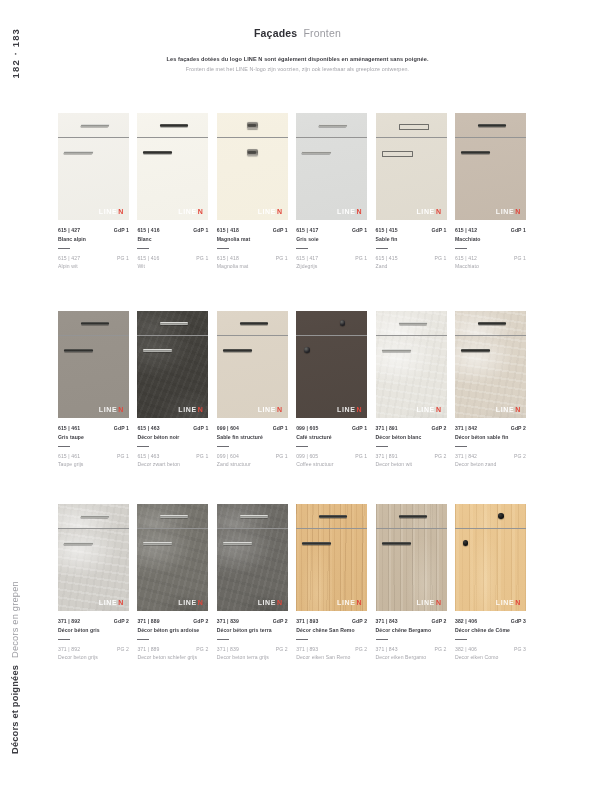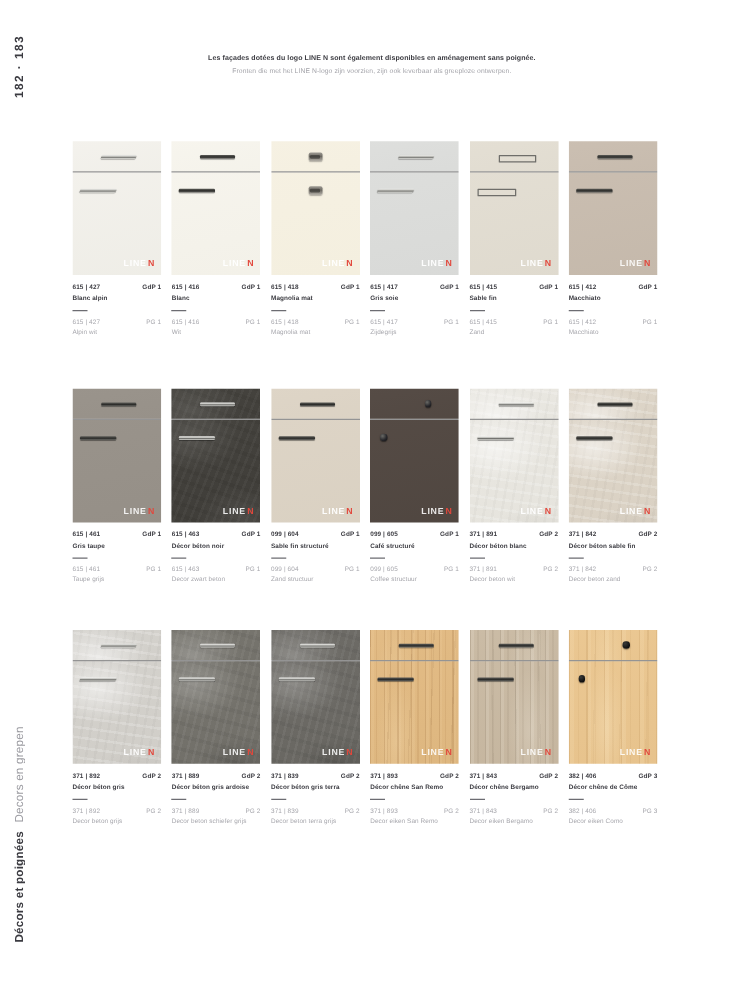--- a/index.html
+++ b/index.html
@@ -117,20 +117,23 @@
 <body>
 
 <div class="vrt" id="page-number">182 · 183</div>
 
 <div class="vrt" id="section-tab">
   <span class="strong">Décors et poignées</span>
   <span class="light">Decors en grepen</span>
 </div>
 
 <header>
+  <div class="title-line">
+    <span class="title-fr">Façades</span><span class="title-nl">Fronten</span>
+  </div>
   <div class="sub-fr">Les façades dotées du logo LINE N sont également disponibles en aménagement sans poignée.</div>
   <div class="sub-nl">Fronten die met het LINE N-logo zijn voorzien, zijn ook leverbaar als greeploze ontwerpen.</div>
 </header>
 
 <div class="row" id="row-0">
     <div class="row-inner">
       <div class="cell">
         <div class="panel">
           <div class="drawer">
             <div class="fill" style="background: linear-gradient(168deg, rgb(244, 242, 237) 0%, rgb(236, 235, 228) 100%); top: -4px;"></div>

